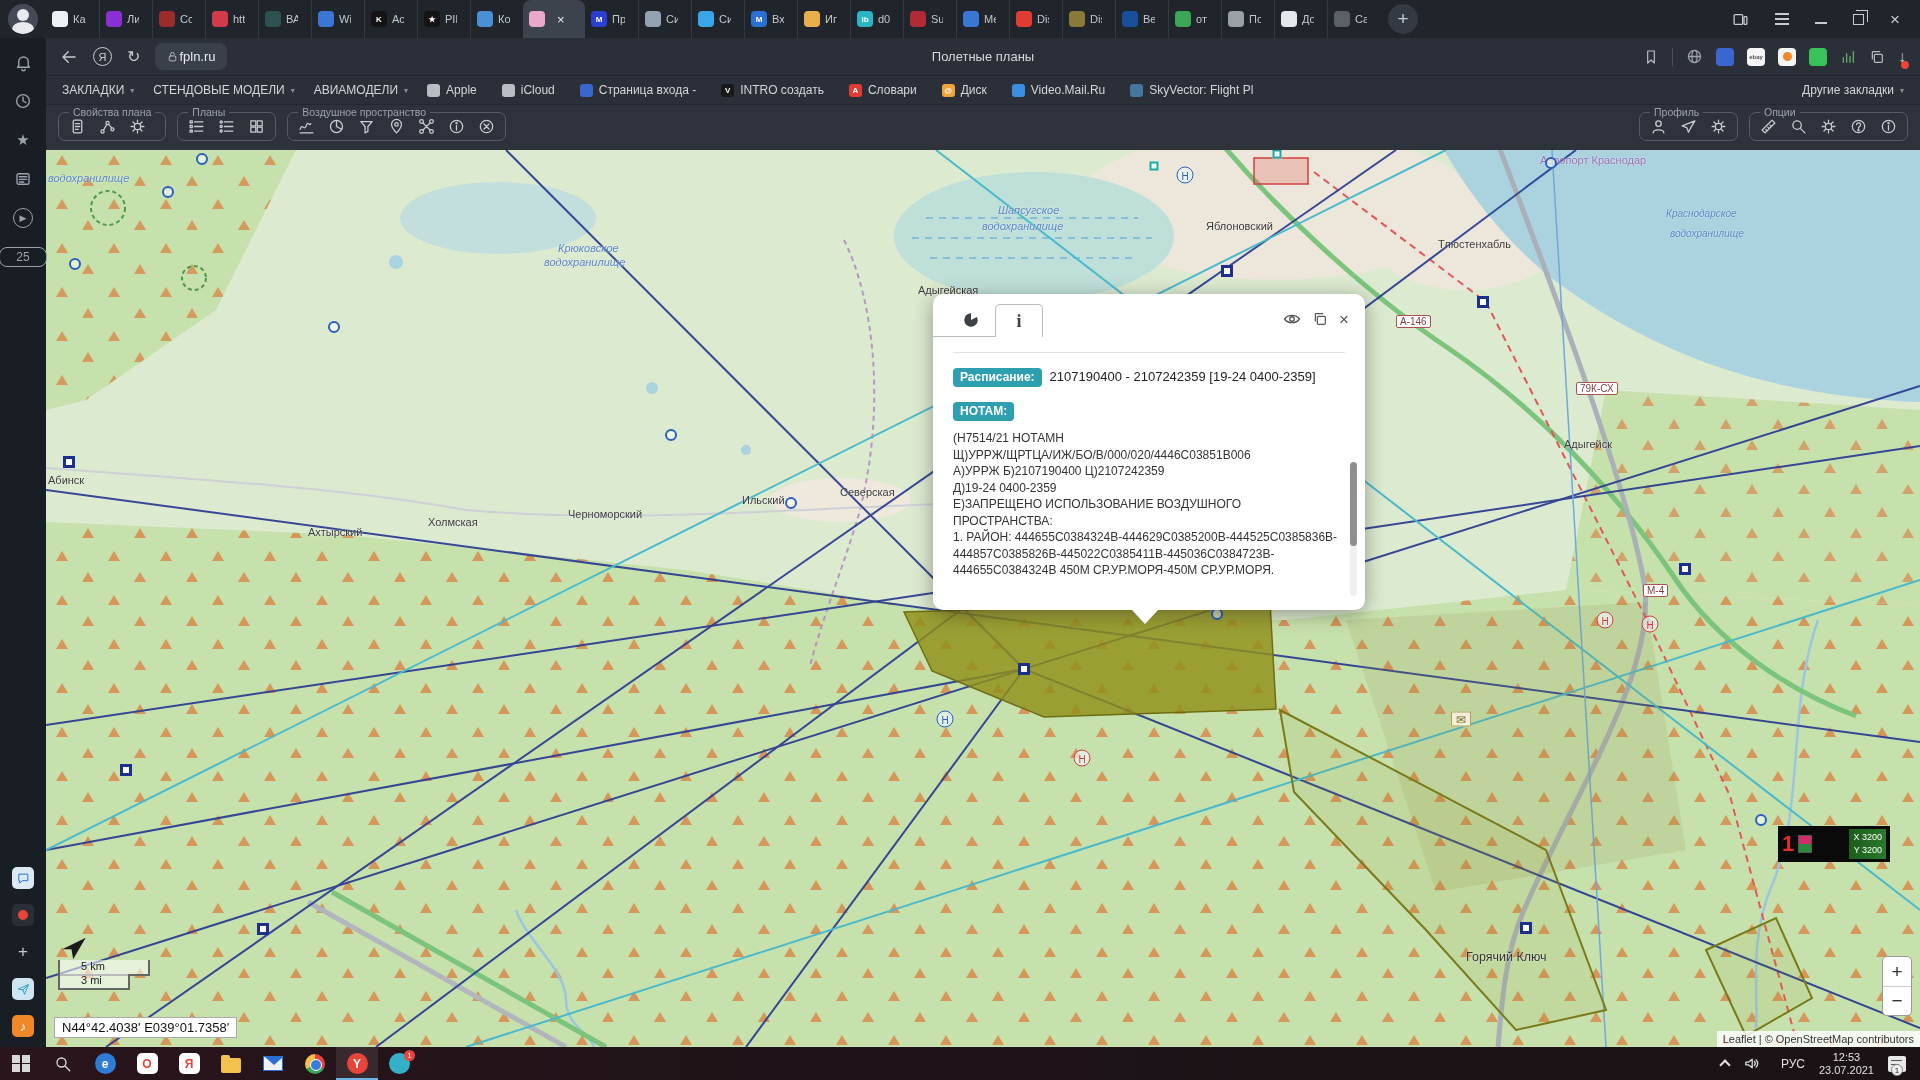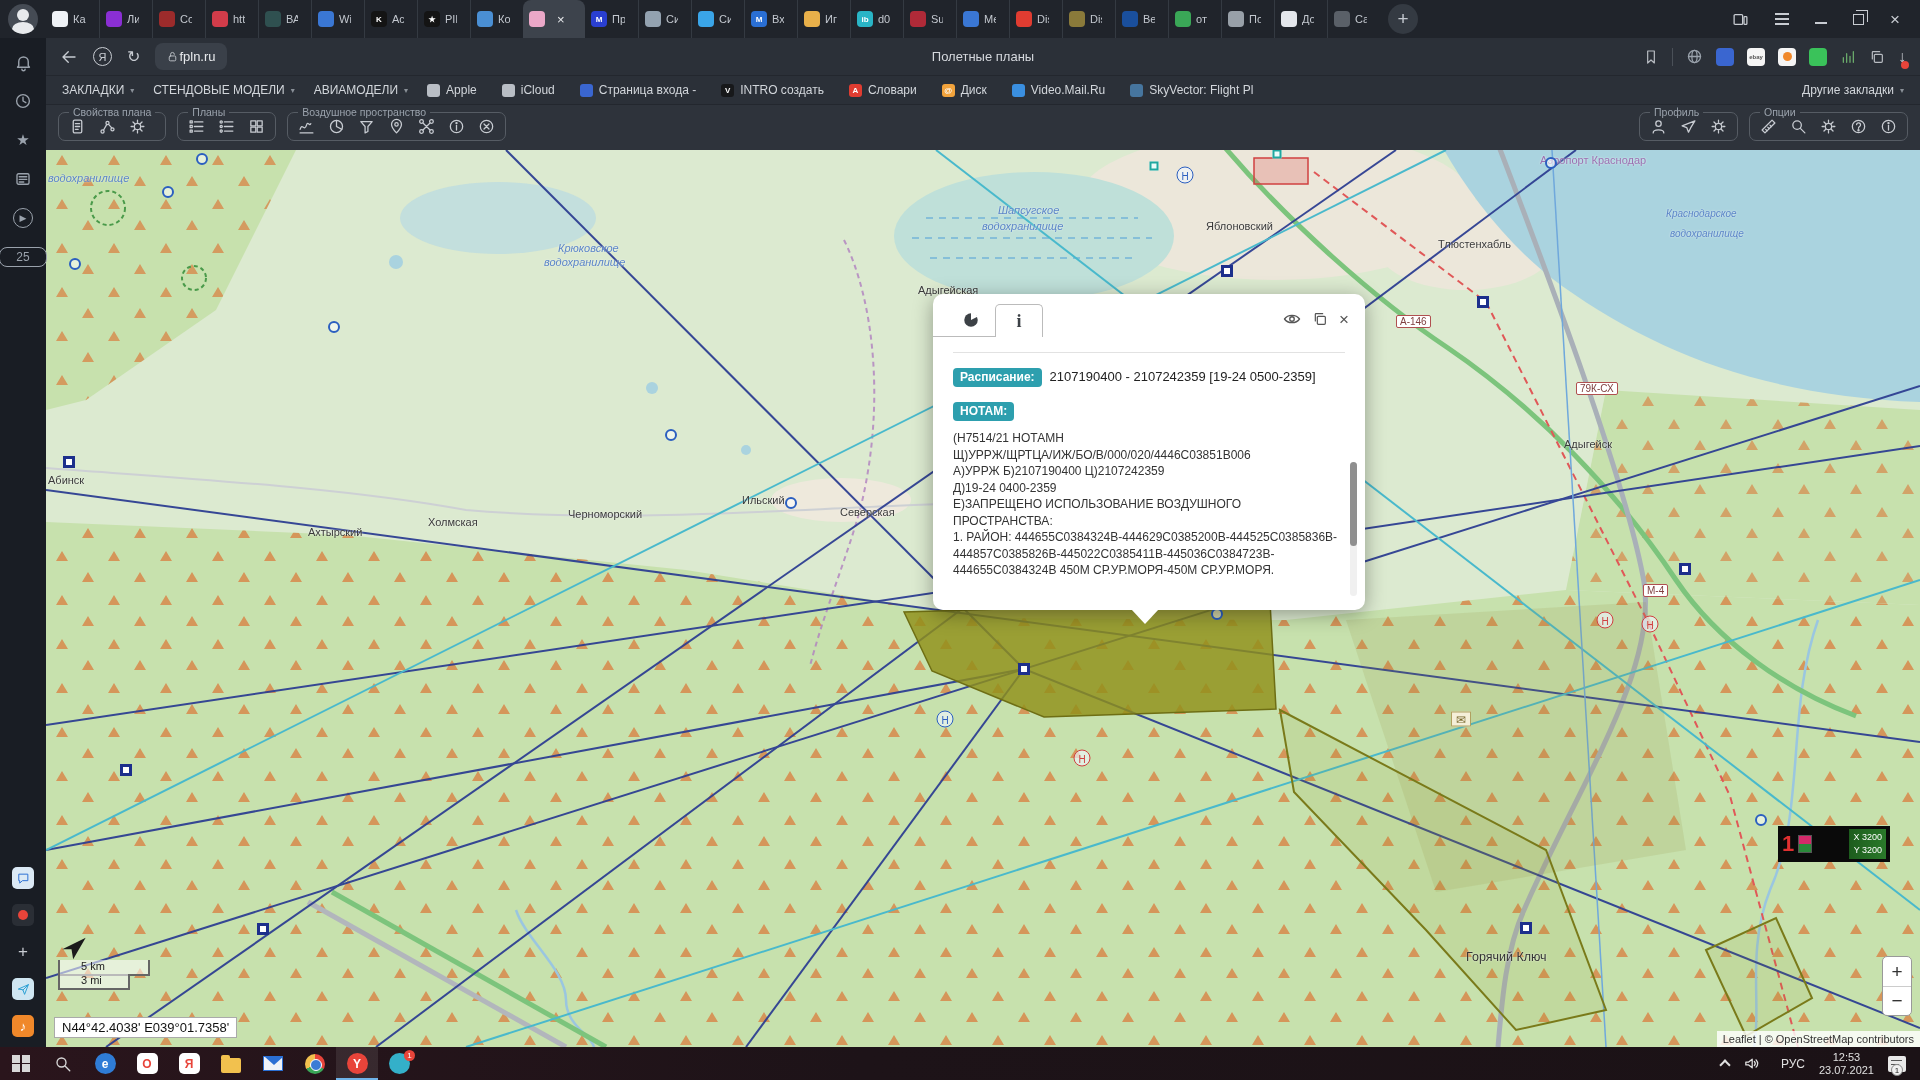--- a/index.html
+++ b/index.html
@@ -809,21 +809,21 @@
         <span class="mlabel town" style="left: 1160px; top: 70px;">Яблоновский</span>
         <span class="mlabel town" style="left: 1392px; top: 88px;">Тлюстенхабль</span>
         <span class="mlabel town" style="left: 1518px; top: 288px;">Адыгейск</span>
         <span class="mlabel town" style="left: 872px; top: 134px;">Адыгейская</span>
         <span class="mlabel airport" style="left: 1494px; top: 4px;">Аэропорт Краснодар</span>
         <span class="mlabel town" style="left: 2px; top: 324px;">Абинск</span>
         <span class="mlabel town" style="left: 262px; top: 376px;">Ахтырский</span>
         <span class="mlabel town" style="left: 382px; top: 366px;">Холмская</span>
         <span class="mlabel town" style="left: 522px; top: 358px;">Черноморский</span>
         <span class="mlabel town" style="left: 696px; top: 344px;">Ильский</span>
-        <span class="mlabel town" style="left: 794px; top: 356px;">Северская</span>
+        <span class="mlabel town" style="left: 794px; top: 336px;">Северская</span>
         <span class="mlabel town-big" style="left: 1420px; top: 800px;">Горячий Ключ</span>
         <span class="rbadge" style="left: 1350px; top: 165px;">А-146</span>
         <span class="rbadge" style="left: 1530px; top: 232px;">79К-СХ</span>
         <span class="rbadge" style="left: 1597px; top: 434px;">М-4</span>
         <div class="mk mk-circle" style="left: 122px; top: 42px;"></div>
         <div class="mk mk-circle" style="left: 29px; top: 114px;"></div>
         <div class="mk mk-circle" style="left: 288px; top: 177px;"></div>
         <div class="mk mk-circle" style="left: 625px; top: 285px;"></div>
         <div class="mk mk-circle" style="left: 745px; top: 353px;"></div>
         <div class="mk mk-circle" style="left: 1171px; top: 464px;"></div>
@@ -888,21 +888,21 @@
             <use href="#i-eye"></use>
           </svg>
         <svg class="svgi" width="16" height="16" viewBox="0 0 24 24">
             <use href="#i-copy"></use>
           </svg>
         <span class="pclose">×</span>
       </div>
     </div>
     <hr class="pdiv">
     <div class="prow">
-      <span class="badge">Расписание:</span><span>2107190400 - 2107242359 [19-24 0500-2359]</span>
+      <span class="badge">Расписание:</span><span>2107190400 - 2107242359 [19-24 0400-2359]</span>
     </div>
     <div class="prow">
       <span class="badge">НОТАМ:</span>
     </div>
     <div class="pnotam">(Н7514/21 НОТАМН
 Щ)УРРЖ/ЩРТЦА/ИЖ/БО/В/000/020/4446С03851В006
 А)УРРЖ Б)2107190400 Ц)2107242359
 Д)19-24 0400-2359
 Е)ЗАПРЕЩЕНО ИСПОЛЬЗОВАНИЕ ВОЗДУШНОГО ПРОСТРАНСТВА:
 1. РАЙОН: 444655С0384324В-444629С0385200В-444525С0385836В-

